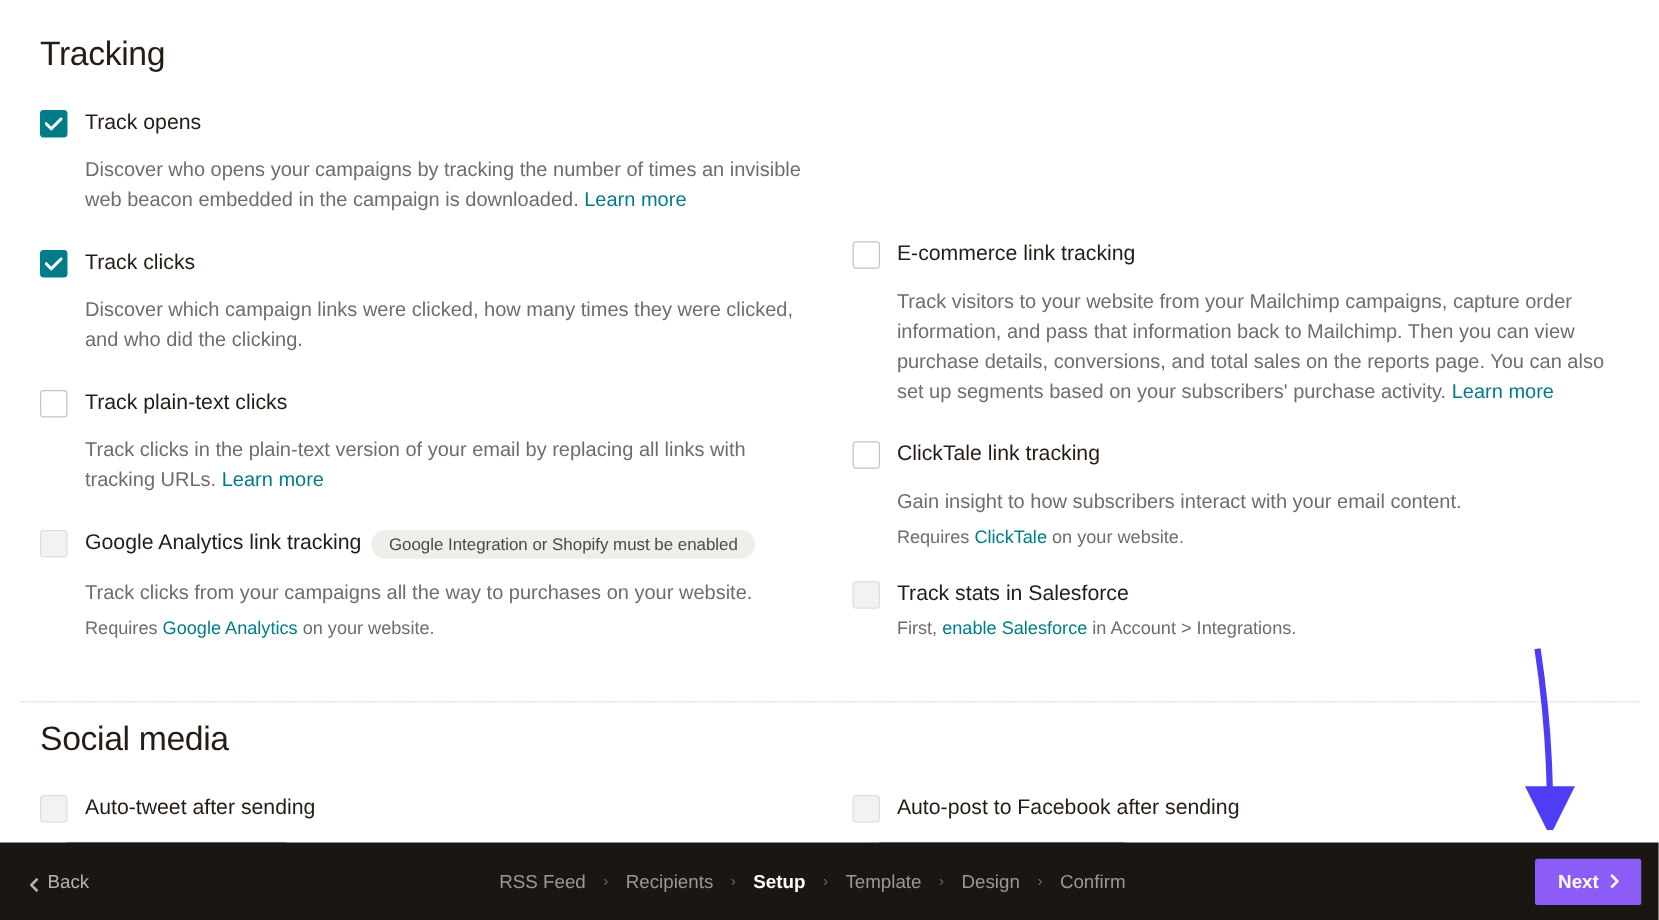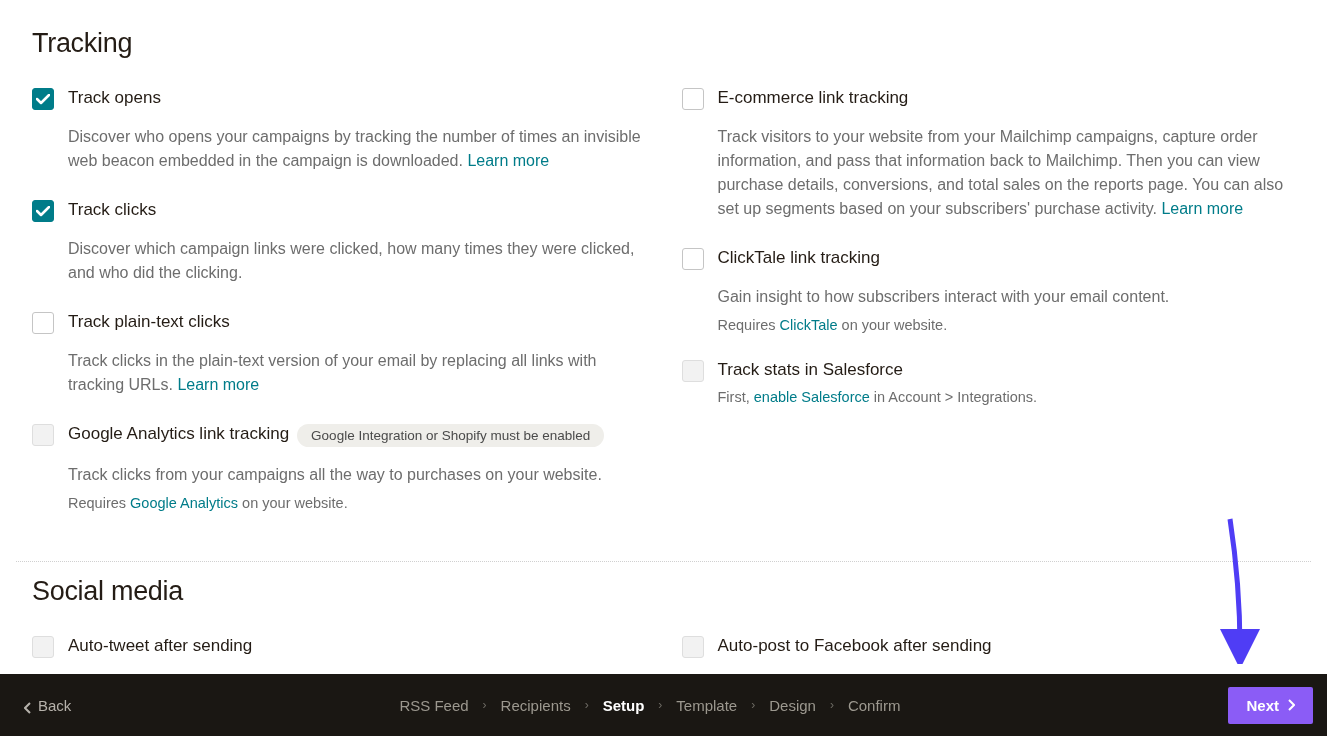--- a/index.html
+++ b/index.html
@@ -18,20 +18,21 @@
   h2.section-title {
     font-size: 27px;
     font-weight: 400;
     margin: 12px 0 28px 16px;
     letter-spacing: -0.3px;
   }
   .columns {
     display: flex;
     gap: 36px;
     padding: 0 16px;
+    align-items: flex-end;
   }
   .col { flex: 1; }
   .option {
     display: flex;
     align-items: flex-start;
     gap: 14px;
     margin-bottom: 26px;
   }
   .checkbox {
     width: 22px;

